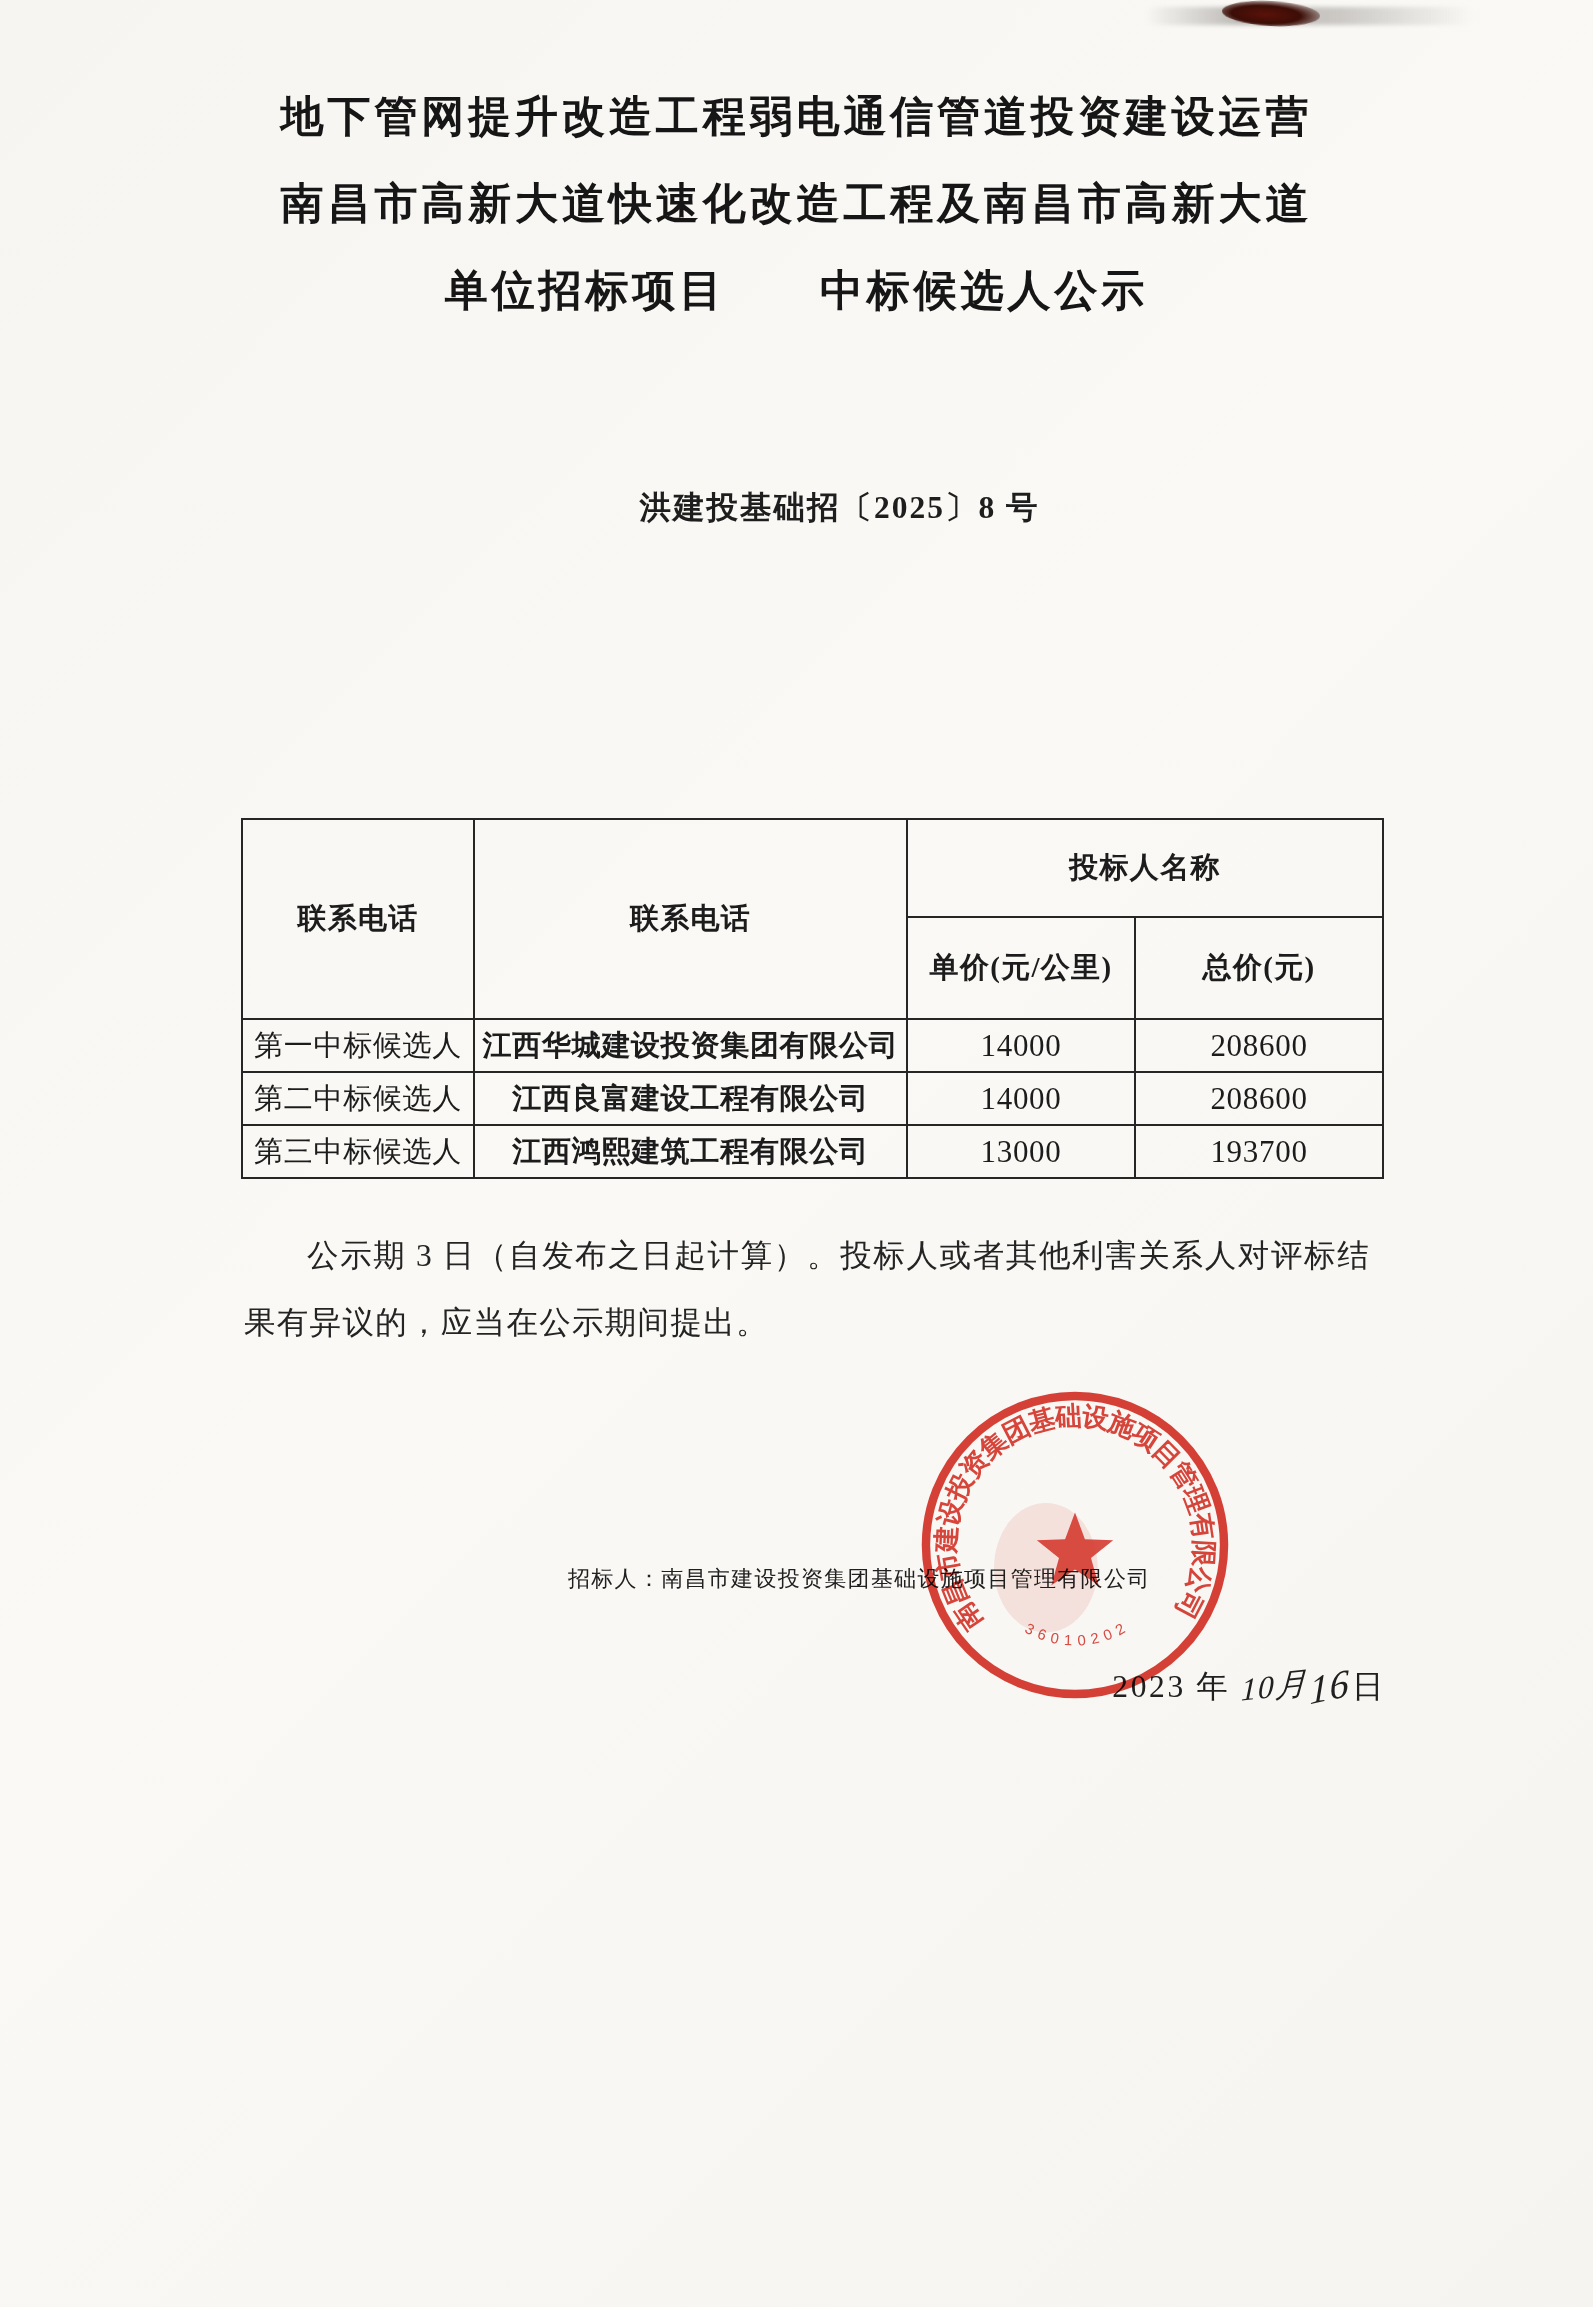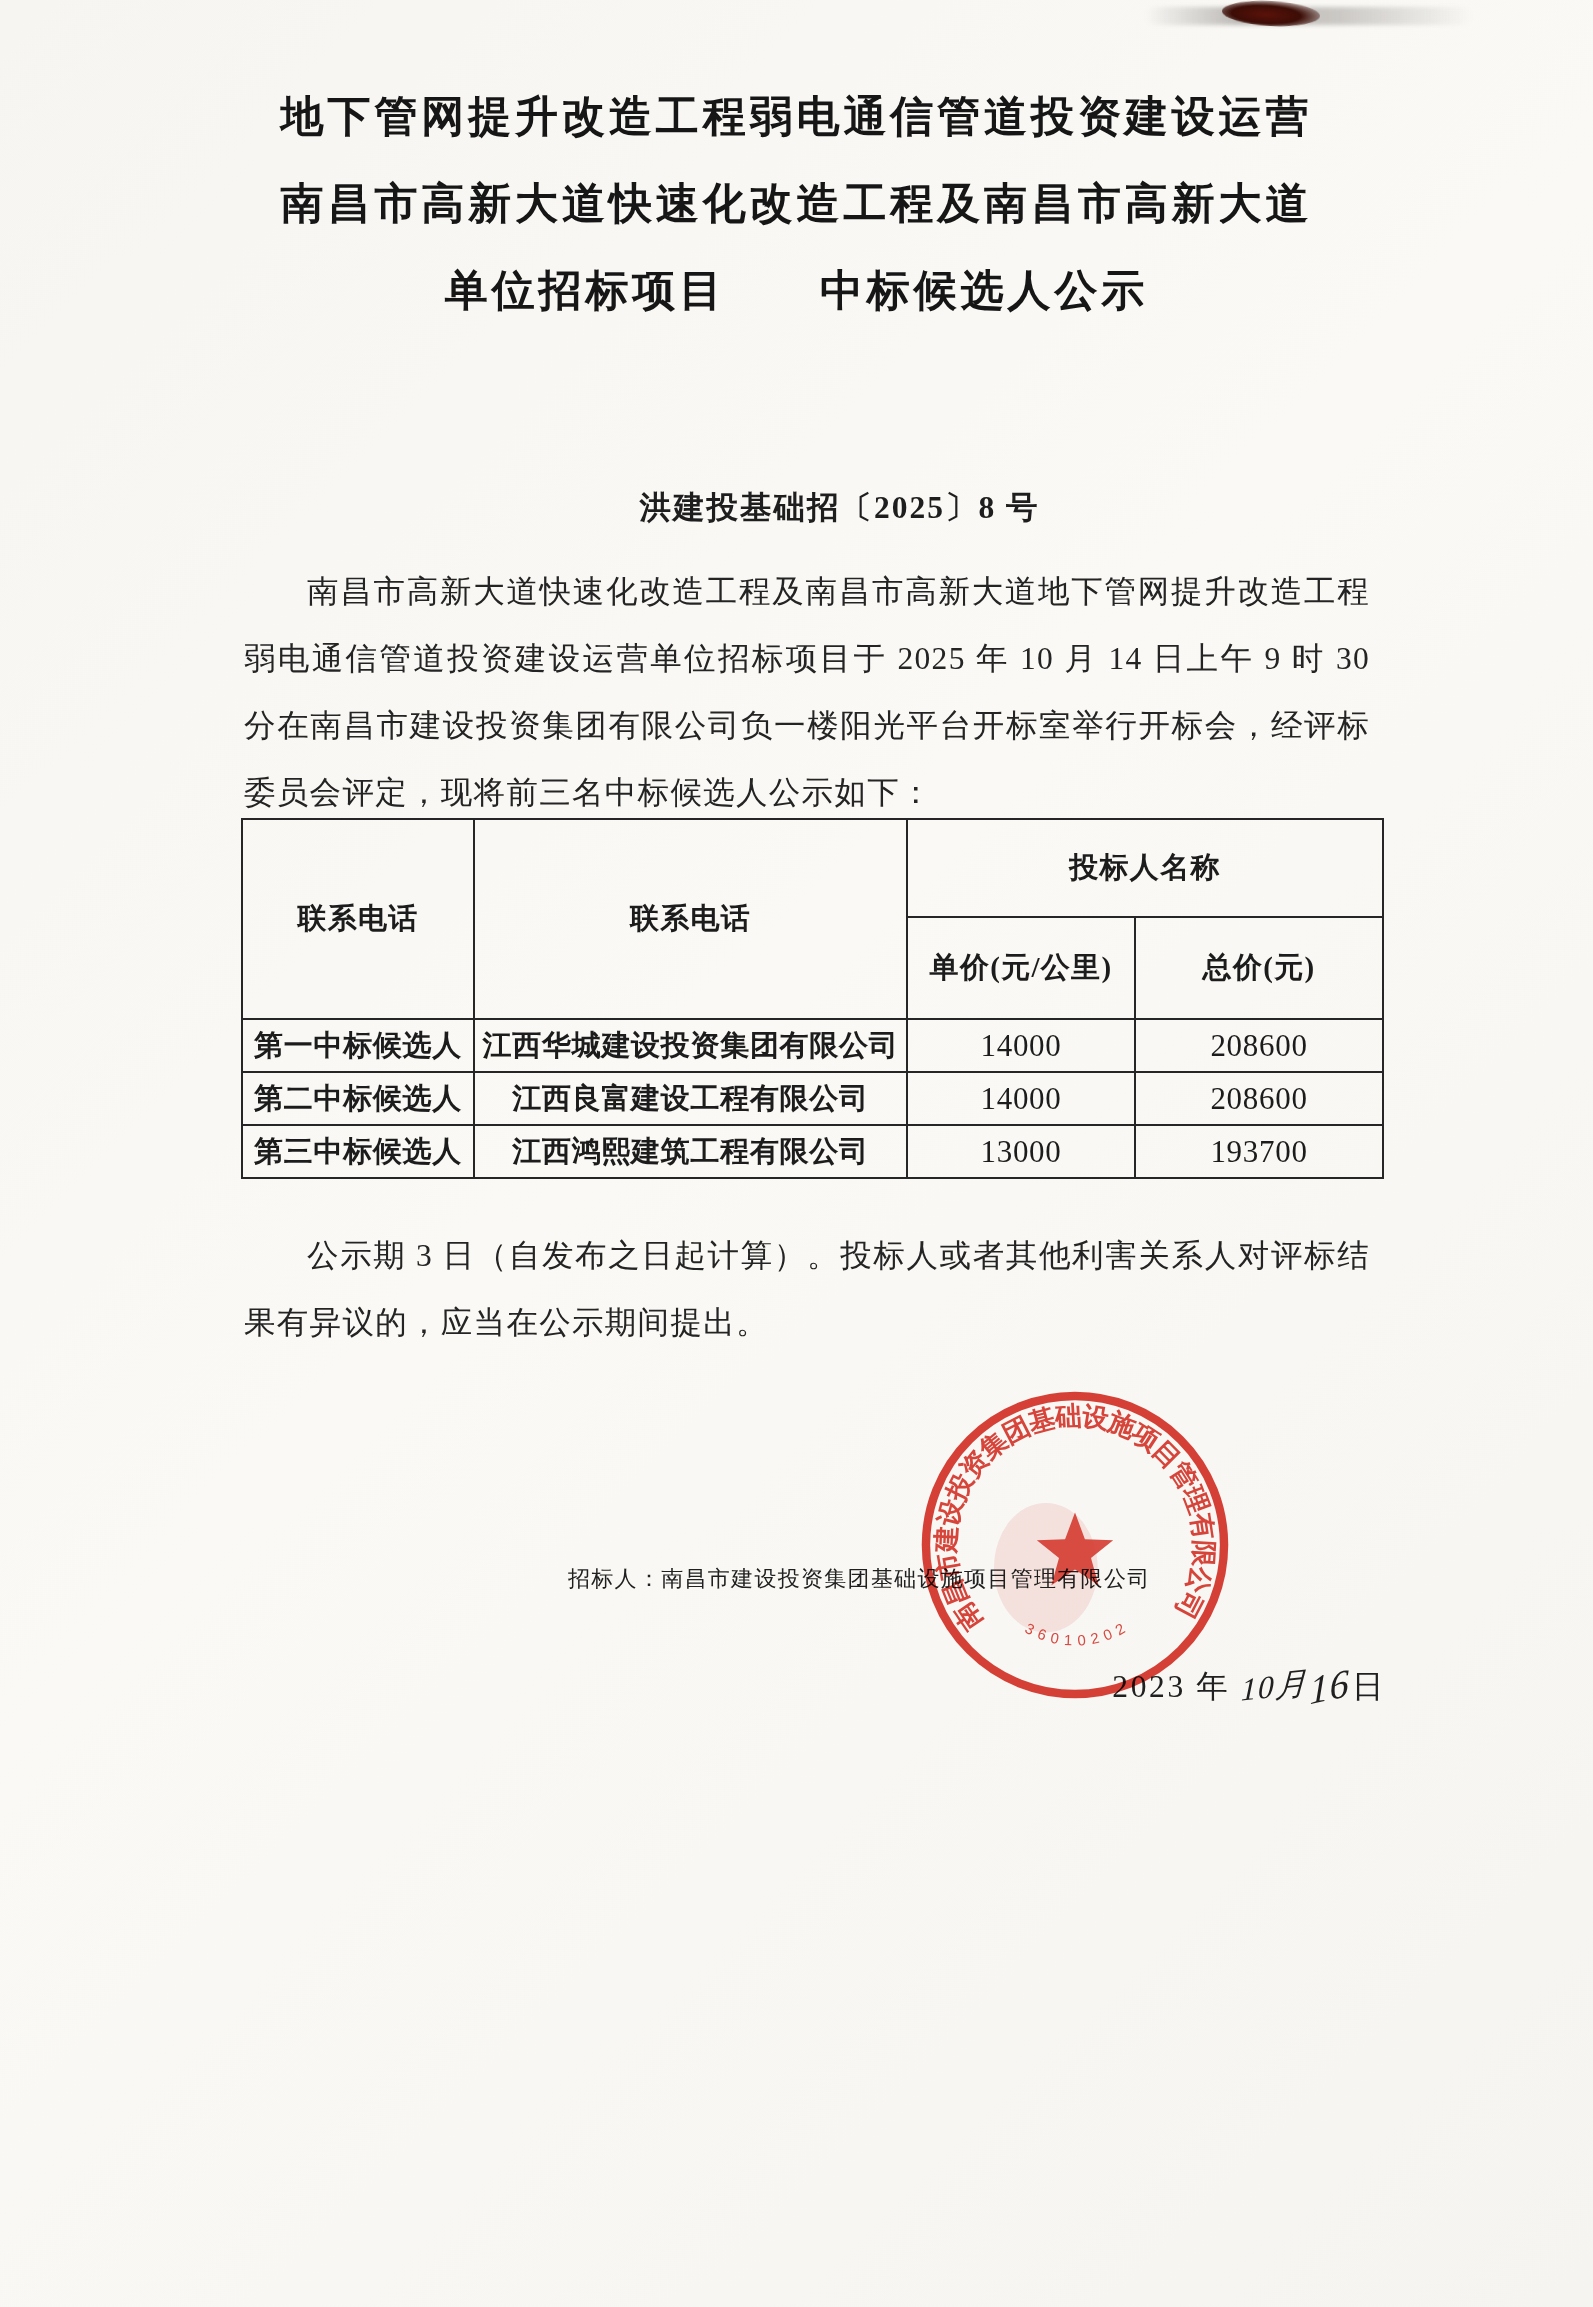--- a/index.html
+++ b/index.html
@@ -54,21 +54,21 @@
     font-size:29px;color:#1c1c1c;
   }
   .bid-table th,.bid-table td{
     border:2px solid #262626;
     text-align:center;vertical-align:middle;
     padding:0 3.9px;overflow:hidden;
   }
   .bid-table th{font-weight:700;letter-spacing:1.3px;}
   .bid-table td.num{font-size:31px;letter-spacing:0.7px;font-weight:400;}
   .bid-table td.bidder{font-weight:700;letter-spacing:0.7px;}
-  .bid-table td.rank{font-weight:700;letter-spacing:0.7px;}
+  .bid-table td.rank{font-weight:400;letter-spacing:0.7px;}
   tr.hdr-top th{height:96px;}
   tr.hdr-sub th{height:100px;}
   tr.data-row td{height:51px;}
   .tenderer{
     position:absolute;left:568px;top:1564px;
     font-size:22px;letter-spacing:1.3px;font-weight:400;color:#202020;
     white-space:nowrap;z-index:2;
   }
   .date-line{
     position:absolute;top:1661px;right:207px;
@@ -102,21 +102,20 @@
   <div class="smudge-blob"></div>
 
   <h1 class="title">
     <span class="tline">地下管网提升改造工程弱电通信管道投资建设运营</span>
     <span class="tline">南昌市高新大道快速化改造工程及南昌市高新大道</span>
     <span class="tline">单位招标项目　　中标候选人公示</span>
   </h1>
 
   <div class="doc-number">洪建投基础招〔2025〕8 号</div>
 
-  <p class="body-para intro">南昌市高新大道快速化改造工程及南昌市高新大道地下管网提升改造工程弱电通信管道投资建设运营单位招标项目于 2025 年 10 月 14 日上午 9 时 30 分在南昌市建设投资集团有限公司负一楼阳光平台开标室举行开标会，经评标委员会评定，现将前三名中标候选人公示如下：</p>
 
   <table class="bid-table">
     <colgroup>
       <col style="width:232px">
         <col style="width:433px">
         <col style="width:228px">
         <col style="width:248px">
     </colgroup>
     <tbody>
       <tr class="hdr-top">

